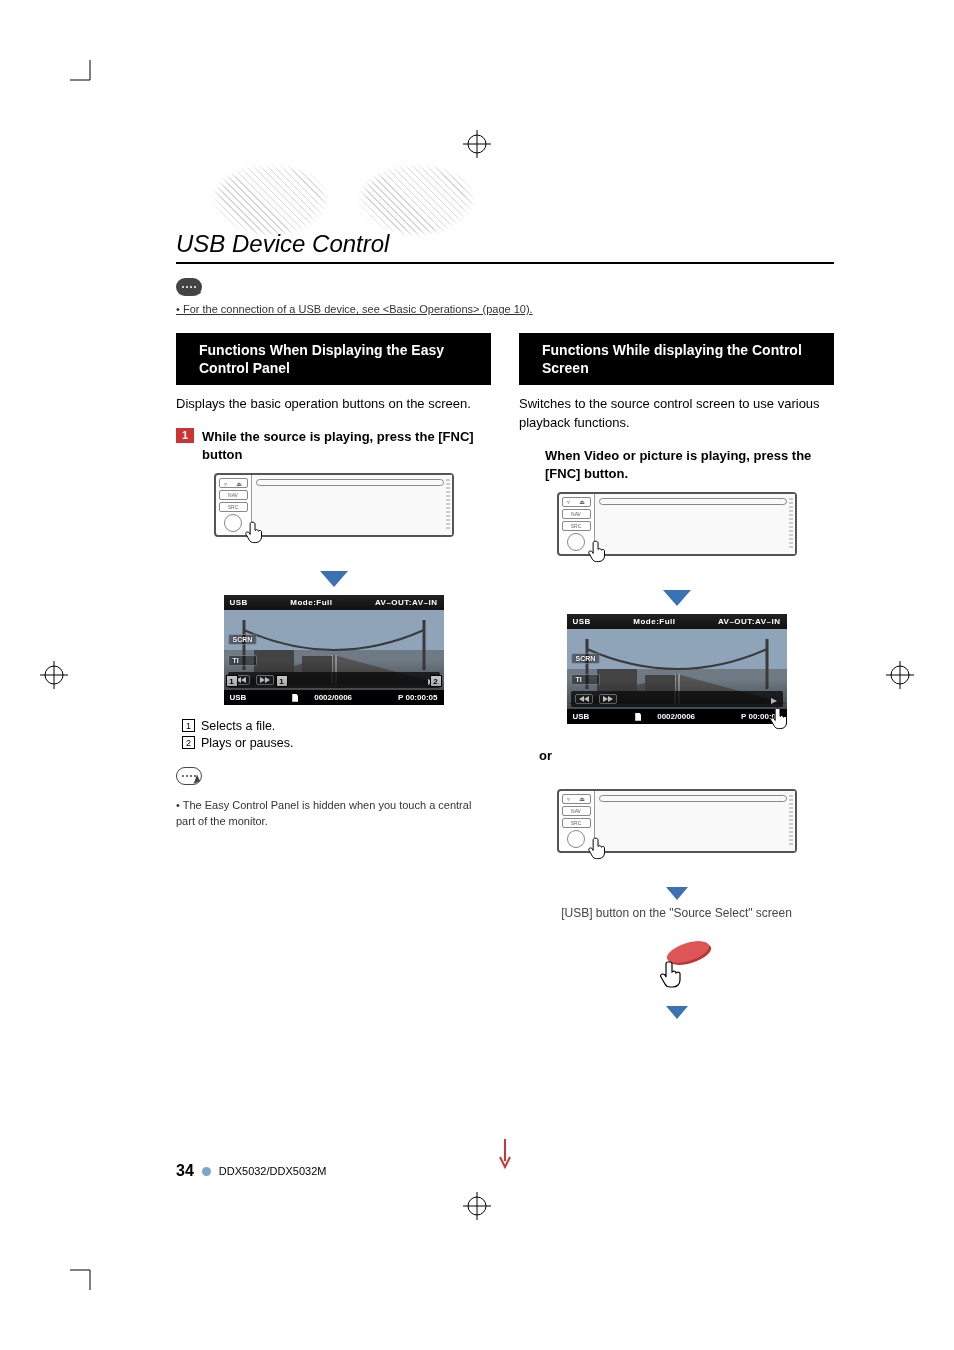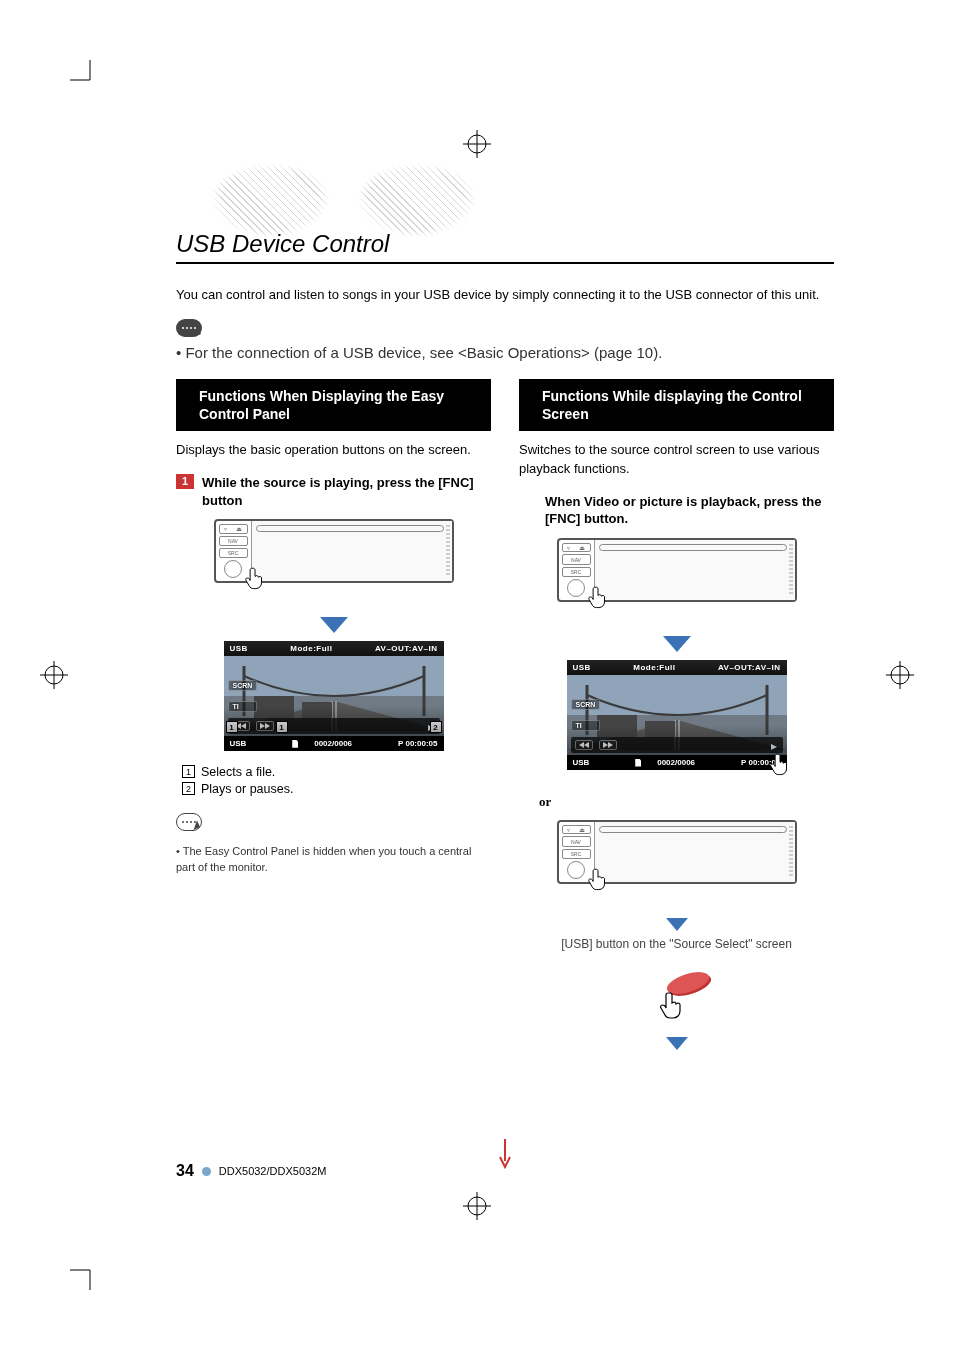--- a/index.html
+++ b/index.html
@@ -73,21 +73,21 @@
     right: -4px; bottom: -2px;
     border: 5px solid transparent;
     border-left-color: #444;
     transform: rotate(20deg);
   }
   .noteicon .dots {
     position: absolute; inset: 0;
     display: flex; gap: 2px; align-items: center; justify-content: center;
   }
   .noteicon .dots span { width:2px; height:2px; background:#fff; border-radius:50%; }
-  .note-line { font-size: 15px; color: #333; }
+  .note-line { font-size: 11px; color: #333; text-decoration: underline; }
 
   .columns {
     display: flex;
     gap: 28px;
     margin-top: 18px;
   }
   .col { flex: 1; min-width: 0; }
   .blackbar {
     background: #000;
     color: #fff;
@@ -272,21 +272,21 @@
   }
   .legend { margin-top: 14px; font-size:12.5px; padding-left: 6px;}
   .legend div { margin-bottom: 3px;}
   .tinynote { font-size: 11px; color:#333; margin-top: 6px; line-height:1.4;}
   .noteicon.outline {
     background:#fff;
     border:1.5px solid #444;
   }
   .noteicon.outline .dots span { background:#444; }
 
-  .or-text { font-weight: bold; margin: 24px 0 10px 20px; font-size: 13px; font-family: Liberation Serif, serif;}
+  .or-text { font-weight: bold; margin: 24px 0 26px 20px; font-size: 13px;}
   .placeholder-img {
     width: 90px; height: 60px;
     margin: 20px auto 4px;
     position: relative;
   }
   .caption { text-align:center; font-size:12px; color:#444; margin-top:4px;}
 
   .cont-arrow {
     position: absolute;
     left: 50%;
@@ -346,21 +346,20 @@
       <path d="M14 0 V28 M0 14 H28" stroke="#000"></path>
     </svg>
 </div>
 
 <div class="page">
   <div class="hatch"></div>
   <div class="hatch2"></div>
 
   <h1 class="title">USB Device Control</h1>
 
-  <p class="intro">You can control and listen to songs in your USB device by simply connecting it to the USB connector of this unit.</p>
 
   <div class="noteicon"><span class="dots">
         <span></span>
         <span></span>
         <span></span>
         <span></span>
       </span></div>
   <p class="note-line">• For the connection of a USB device, see &lt;Basic Operations&gt; (page 10).</p>
 
   <div class="columns">
@@ -468,21 +467,21 @@
             <span></span>
             <span></span>
           </span></div>
       <p class="tinynote">• The Easy Control Panel is hidden when you touch a central part of the monitor.</p>
     </div>
 
     <div class="col">
       <div class="blackbar">Functions While displaying the Control Screen</div>
       <p class="subtext">Switches to the source control screen to use various playback functions.</p>
 
-      <p class="steptext-nobox">When Video or picture is playback, press the [FNC] button.</p>
+      <p class="steptext-nobox">When Video or picture is playing, press the [FNC] button.</p>
 
       <div class="device">
         <div class="device-frame">
           <div class="device-left">
             <div class="topctrl">
                 <span>▿</span>
                 <span>⏏</span>
               </div>
             <div class="btn">NAV</div>
             <div class="btn">SRC</div>

